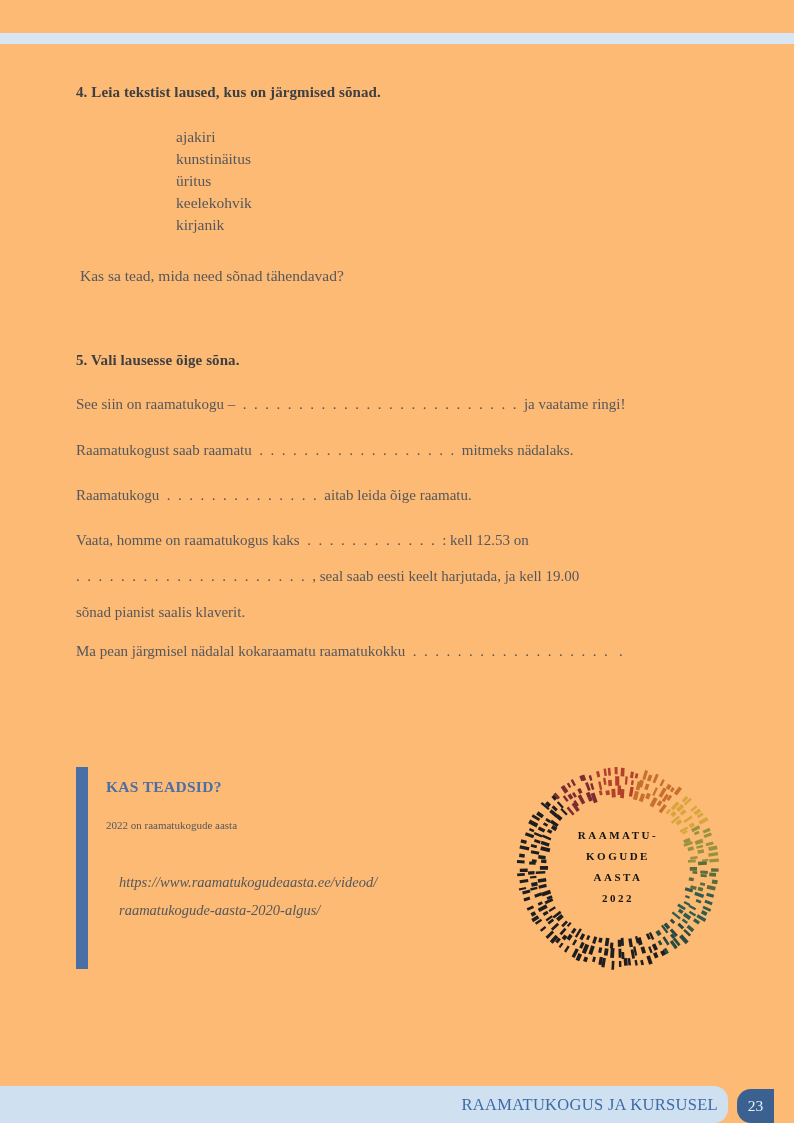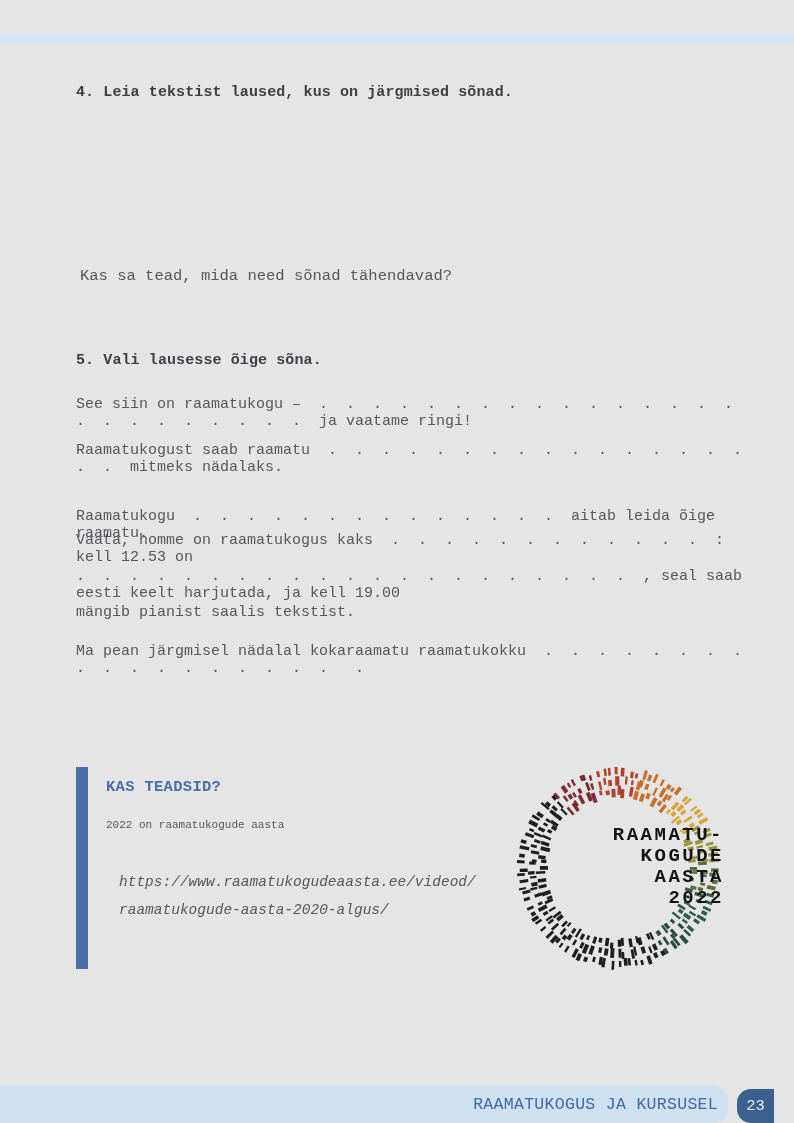--- a/index.html
+++ b/index.html
@@ -1,21 +1,21 @@
 <!DOCTYPE html>
 <html><head>
 <meta charset="utf-8">
 <style>
   html,body{margin:0;padding:0;background:#ffffff;}
   .page{
     position:relative;
     width:794px;height:1123px;
-    background:#e5e5e5;
+    background:#fdba74;
     overflow:hidden;
-    font-family:Liberation Mono, monospace;
+    font-family:Liberation Serif, serif;
     color:#55575b;
   }
   .top-bar{
     position:absolute;left:0;top:33px;width:794px;height:11px;
     background:#d8e6f4;
   }
   .ex-title{
     position:absolute;left:76px;margin:0;
     font-size:15px;font-weight:bold;color:#3d3f43;
     letter-spacing:.1px;
@@ -36,21 +36,21 @@
     font-size:15.5px;color:#55575b;
   }
   .q{top:263px;}
   .sent{
     position:absolute;left:76px;margin:0;width:680px;
     font-size:15px;color:#55575b;
     white-space:pre-wrap;
   }
   .s1{top:396px;}
   .s2{top:442px;}
-  .s3{top:508px;}
+  .s3{top:487px;}
   .s4a{top:532px;}
   .s4b{top:568px;}
   .s4c{top:604px;}
   .s5{top:643px;}
   .dyk-bar{
     position:absolute;left:76px;top:767px;width:12px;height:202px;
     background:#4a6fa7;
   }
   .dyk-title{
     position:absolute;left:106px;top:778px;margin:0;
@@ -65,22 +65,22 @@
     font-size:14.5px;font-style:italic;color:#55575b;
   }
   .u1{top:863px;}
   .u2{top:891px;}
   .logo{
     position:absolute;left:512px;top:762px;width:212px;height:212px;
   }
   .logo svg{position:absolute;left:0;top:0;}
   .logo-text{
     position:absolute;left:0;top:63px;width:212px;
-    text-align:right;color:#141414;
-    font-size:19px;font-weight:bold;line-height:21px;letter-spacing:2.5px;
+    text-align:center;color:#141414;
+    font-size:11px;font-weight:bold;line-height:21px;letter-spacing:2.5px;
   }
   .footer-bar{
     position:absolute;left:0;top:1086px;width:728px;height:37px;
     background:#cfe0f1;border-radius:0 14px 14px 0;
     display:flex;align-items:center;justify-content:flex-end;
     padding-right:10px;box-sizing:border-box;
   }
   .footer-label{
     font-size:16.5px;color:#3d6ba6;letter-spacing:.3px;
   }
@@ -94,32 +94,39 @@
 </head>
 <body>
 
 <div class="page">
 
   <div class="top-bar"></div>
 
   <h2 class="ex-title t4">4. Leia tekstist laused, kus on järgmised sõnad.</h2>
 
   <div class="word-cols">
+    <ul class="wcol left">
+      <li>ajakiri</li>
+      <li>kunstinäitus</li>
+      <li>üritus</li>
+      <li>keelekohvik</li>
+      <li>kirjanik</li>
+    </ul>
   </div>
 
   <p class="body-line q">Kas sa tead, mida need sõnad tähendavad?</p>
 
   <h2 class="ex-title t5">5. Vali lausesse õige sõna.</h2>
 
   <p class="sent s1">See siin on raamatukogu –  .  .  .  .  .  .  .  .  .  .  .  .  .  .  .  .  .  .  .  .  .  .  .  .  .  ja vaatame ringi!</p>
   <p class="sent s2">Raamatukogust saab raamatu  .  .  .  .  .  .  .  .  .  .  .  .  .  .  .  .  .  .  mitmeks nädalaks.</p>
   <p class="sent s3">Raamatukogu  .  .  .  .  .  .  .  .  .  .  .  .  .  .  aitab leida õige raamatu.</p>
   <p class="sent s4a">Vaata, homme on raamatukogus kaks  .  .  .  .  .  .  .  .  .  .  .  .  : kell 12.53 on</p>
   <p class="sent s4b">.  .  .  .  .  .  .  .  .  .  .  .  .  .  .  .  .  .  .  .  .  , seal saab eesti keelt harjutada, ja kell 19.00</p>
-  <p class="sent s4c">mängib pianist saalis tekstist.</p>
+  <p class="sent s4c">sõnad pianist saalis klaverit.</p>
   <p class="sent s5">Ma pean järgmisel nädalal kokaraamatu raamatukokku  .  .  .  .  .  .  .  .  .  .  .  .  .  .  .  .  .  .   .</p>
 
   <div class="dyk-bar"></div>
   <h3 class="dyk-title">KAS TEADSID?</h3>
   <p class="dyk-text">2022 on raamatukogude aasta</p>
   <p class="dyk-url u1">https://www.raamatukogudeaasta.ee/videod/</p>
   <p class="dyk-url u2">raamatukogude-aasta-2020-algus/</p>
 
   <div class="logo">
     <svg id="ring-svg" width="212" height="212" viewBox="0 0 212 212">

